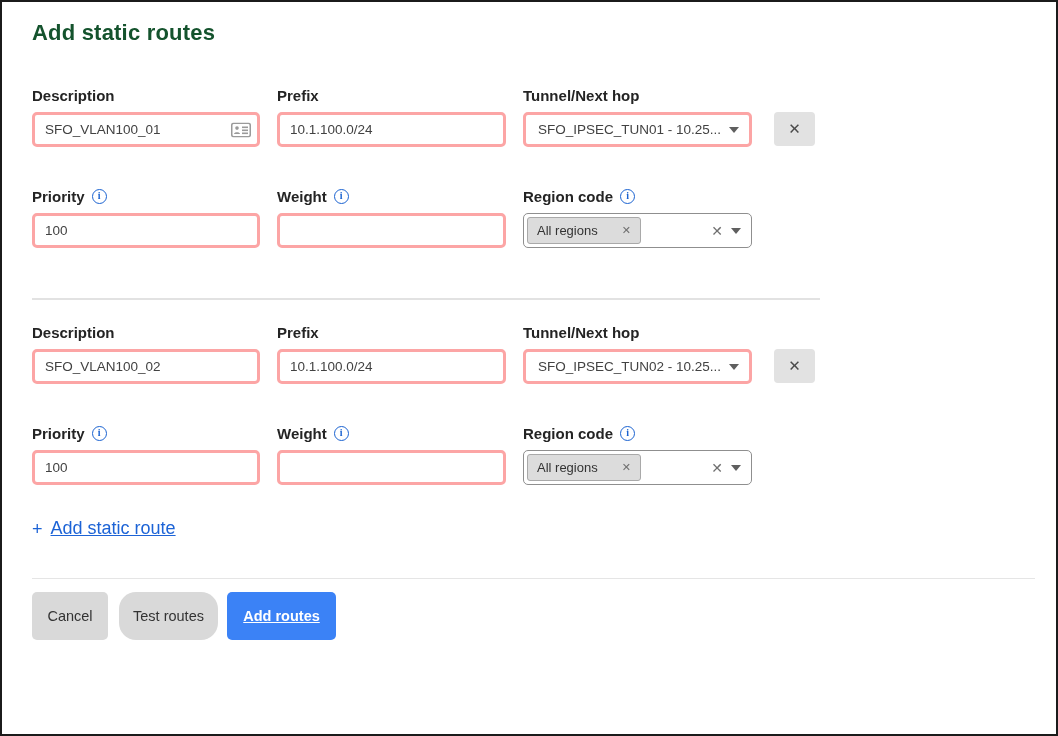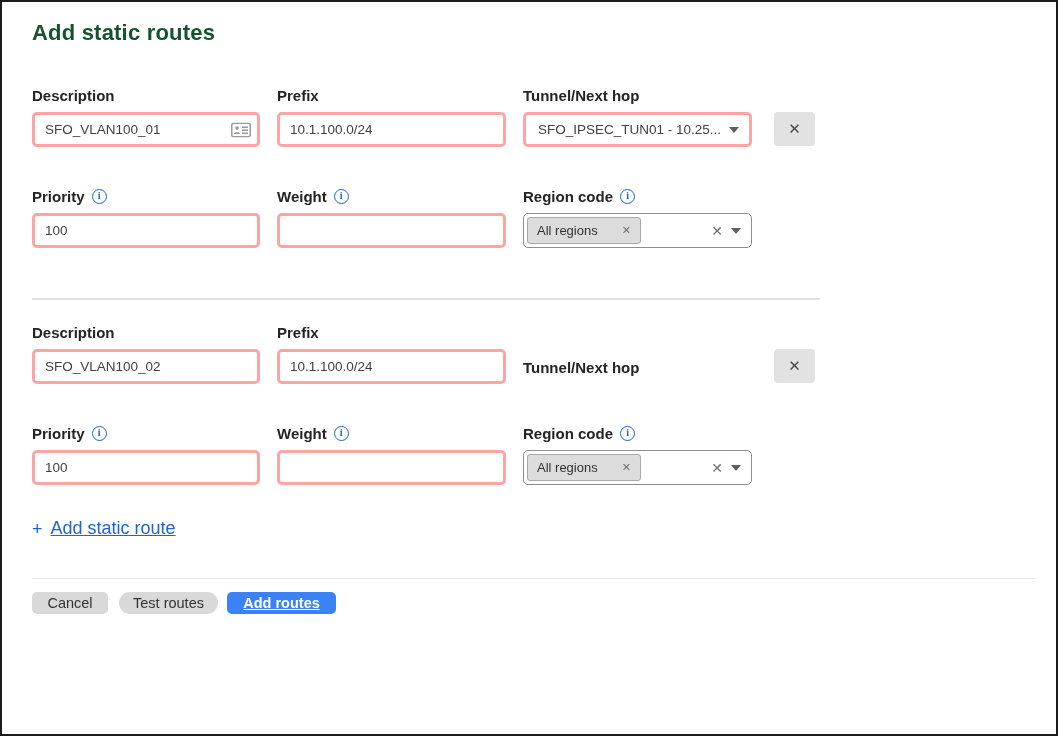--- a/index.html
+++ b/index.html
@@ -123,21 +123,21 @@
     color: #1c63d6; text-decoration: underline; cursor: pointer;
     font-size: 18px;
   }
 
   .footer-divider {
     height: 1px; background: #e5e5e5; border: none;
     margin-top: 39px; margin-right: -9px;
   }
   .footer-actions { display: flex; align-items: center; margin-top: 13px; }
   .btn {
-    height: 22px; border: none; border-radius: 5px;
+    height: 48px; border: none; border-radius: 5px;
     font-family: "Liberation Sans", sans-serif;
     font-size: 14.5px; cursor: pointer;
     display: inline-flex; align-items: center; justify-content: center;
   }
   .btn-gray { background: #d9d9d9; color: #333333; }
   .btn-cancel { width: 76px; margin-right: 11px; }
   .btn-test { width: 99px; margin-right: 9px; border-radius: 17px; }
   .btn-blue { background: #3b82f6; color: #ffffff; width: 109px; font-weight: 600; text-decoration: underline; }
 </style>
 </head>
@@ -233,20 +233,24 @@
         <div class="field col2">
           <div class="label-row">
             <label>Prefix</label>
           </div>
           <input class="text-input" type="text" value="10.1.100.0/24" style="">
         </div>
         <div class="field col3">
           <div class="label-row">
             <label>Tunnel/Next hop</label>
           </div>
+          <div class="select-box">
+            <span class="select-value">SFO_IPSEC_TUN02 - 10.25...</span>
+            <span class="caret"></span>
+          </div>
         </div>
         <button class="remove-btn">
           <span>✕</span>
         </button>
       </div>
 
       <div class="form-row second">
         <div class="field col1">
           <div class="label-row">
             <label>Priority</label>

